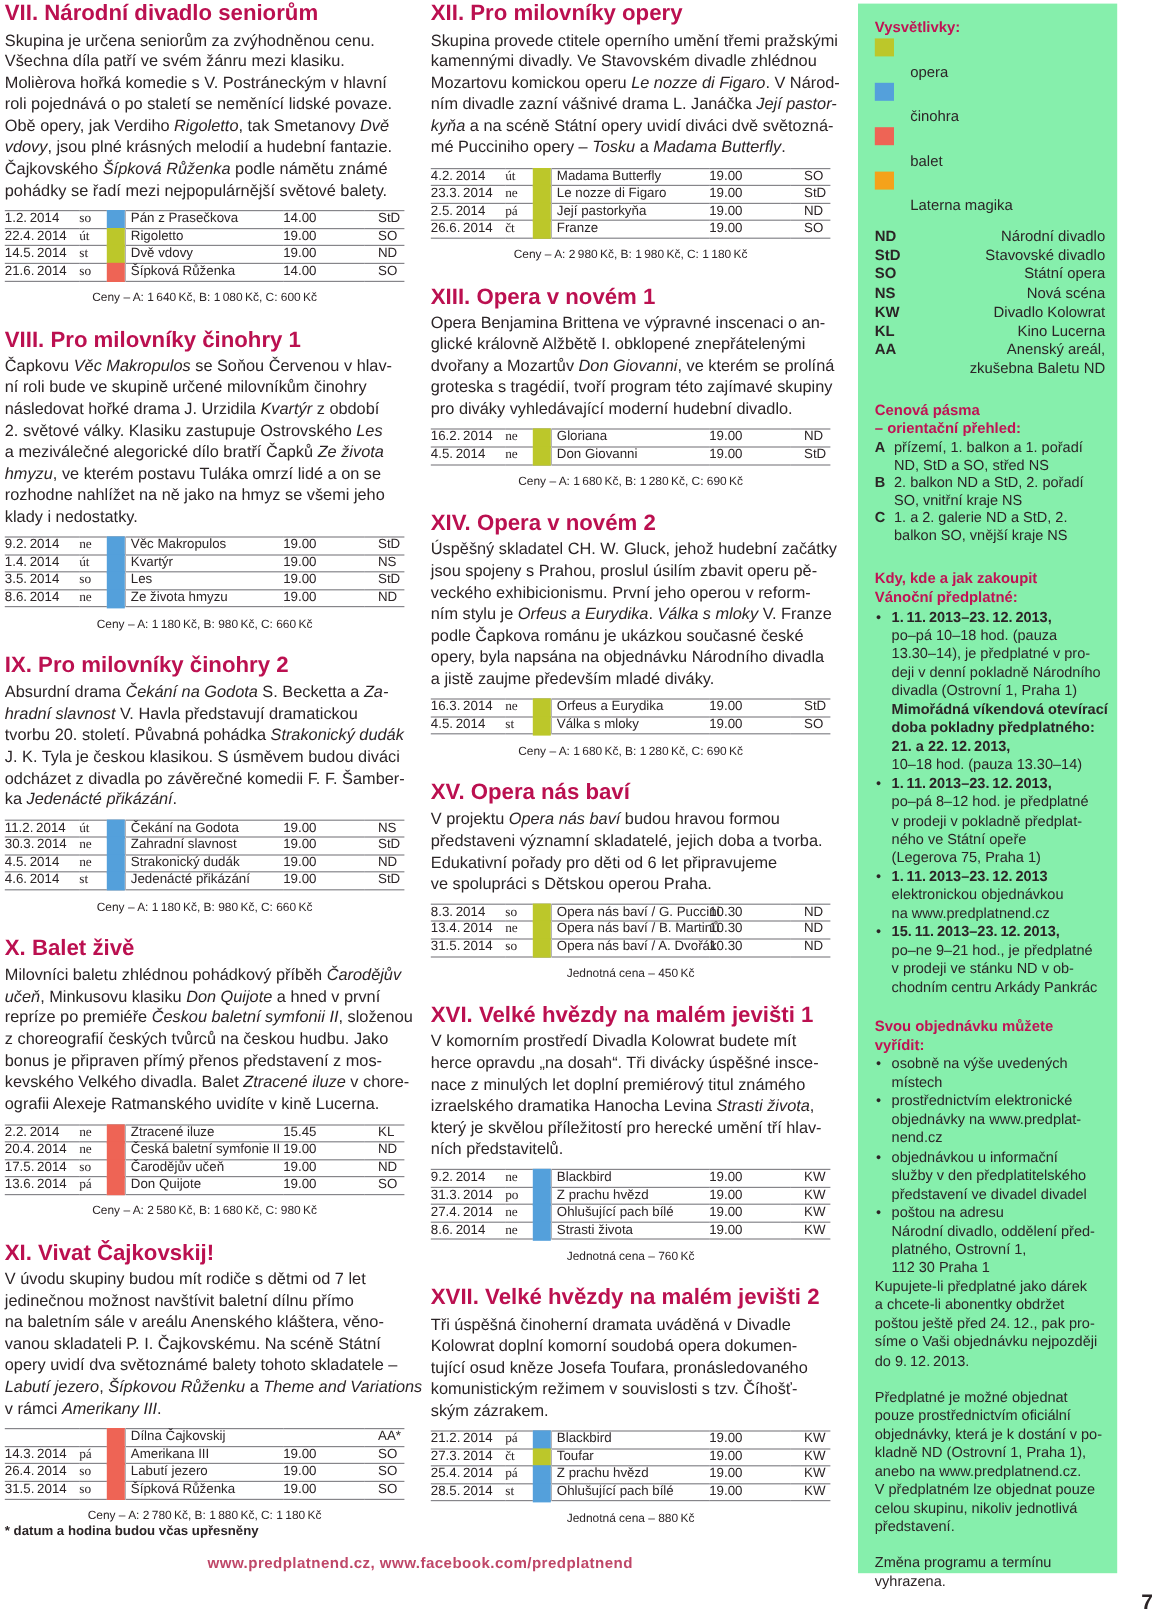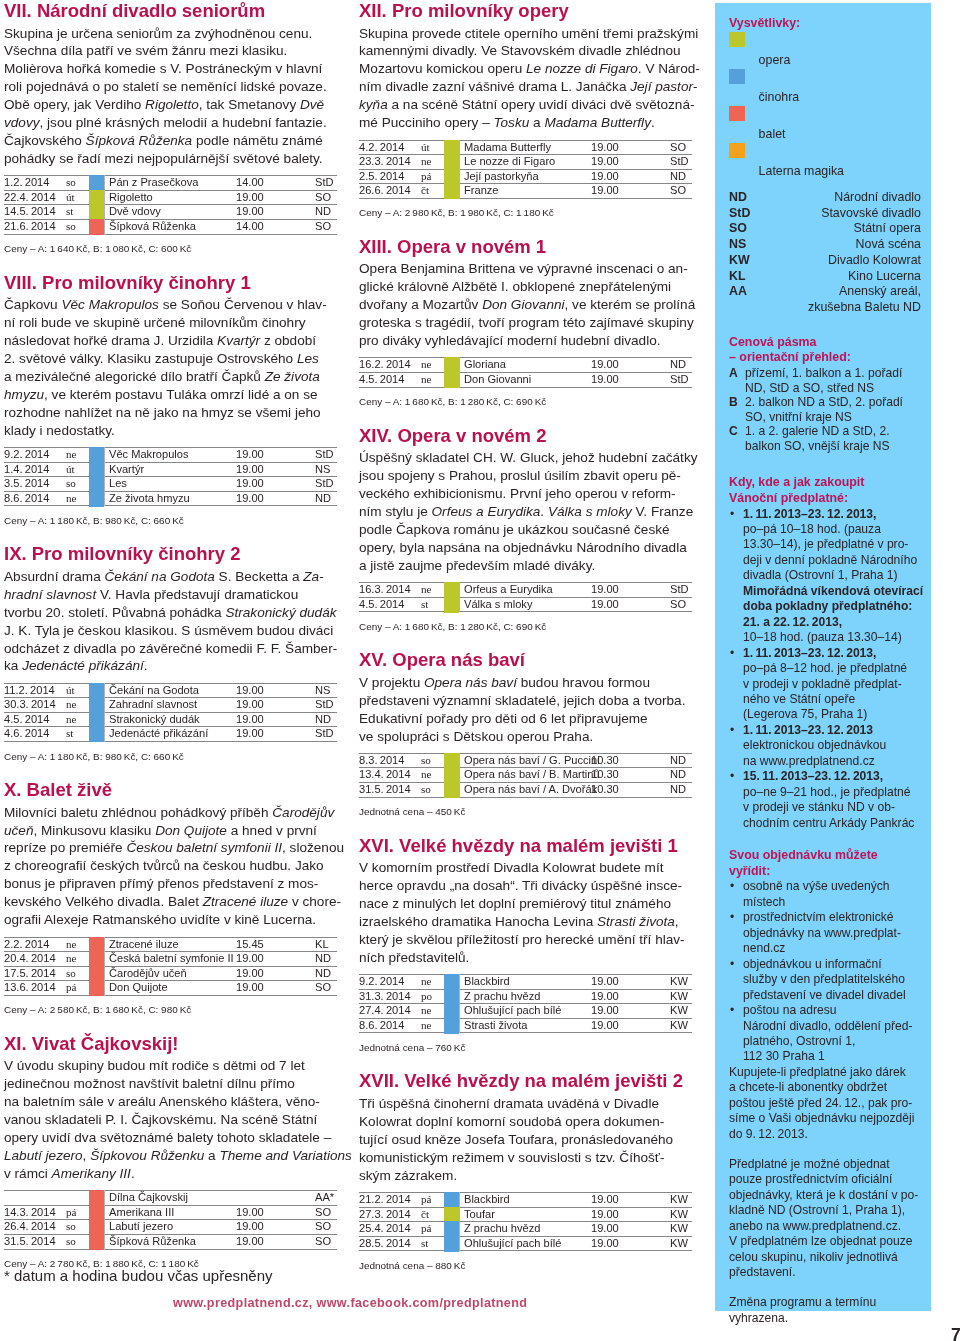--- a/index.html
+++ b/index.html
@@ -34,27 +34,27 @@
   table.sched td{padding:0;vertical-align:middle;height:13.55px;line-height:13.55px;white-space:nowrap;overflow:visible;}
   table.sched tr{border-top:1px solid #86858a;}
   table.sched tr:last-child{border-bottom:1px solid #86858a;}
   table.sched td.c-date{width:62px;padding-left:0px;box-sizing:border-box;}
   td.c-day{width:23px;box-sizing:border-box;font-family:Liberation Serif, serif;}
   td.c-sw{width:15px;padding:0;position:relative;}
   td.c-sw .sw{position:absolute;left:0;top:-1px;width:15px;height:16px;}
   table.sched td.c-title{padding-left:4px;border-left:1px solid #b3b2b6;box-sizing:border-box;}
   table.sched td.c-time{text-align:left;width:68px;padding-right:2px;box-sizing:border-box;}
   table.sched td.c-venue{text-align:left;width:33px;padding-left:11px;box-sizing:border-box;}
-  .price{font-size:9.95px;margin:8.5px 0 0 0px;line-height:12px;letter-spacing:0px;}
-  .note{font-size:15px;margin:0;line-height:12px;letter-spacing:0px;}
+  .price{font-size:9.95px;margin:8.5px 0 0 0px;line-height:12px;letter-spacing:0px;text-align:center;}
+  .note{font-size:11px;margin:0;line-height:12px;letter-spacing:0px;font-weight:bold;}
 
   
   .sidebar{
     position:absolute;left:715px;top:3px;width:216px;height:1308px;
-    background:#7dd3fc;
+    background:#86efac;
   }
   .sb-inner{padding:13px 10px 0 14px;}
   .sb-head{color:#C01354;font-weight:bold;font-size:12.4px;line-height:15.7px;margin:0;padding:0;}
   .legend-row{display:flex;align-items:flex-start;}
   .legend-sw{width:15.6px;height:15.3px;flex:0 0 15.6px;margin-bottom:1.8px;}
   .legend-label{margin-left:14px;font-size:12.4px;line-height:17.1px;margin-top:20px;}
   .abbr-row{display:flex;font-size:12.4px;line-height:15.7px;}
   .abbr-key{width:29px;flex:0 0 29px;font-weight:bold;}
   .abbr-val{flex:1;text-align:right;}
   .zone-row{display:flex;font-size:12.1px;line-height:14.5px;}

